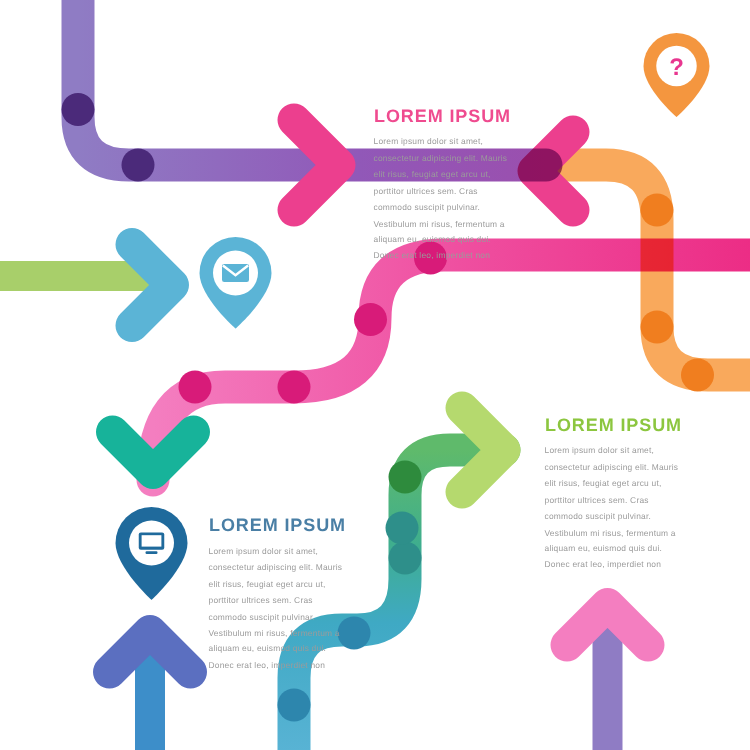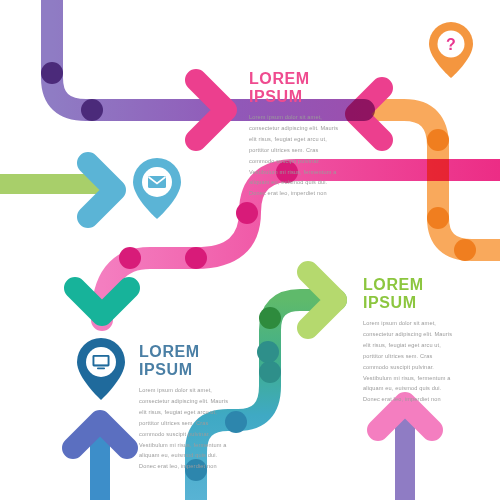--- a/index.html
+++ b/index.html
@@ -9,22 +9,23 @@
     position:relative;
   }
   #stage{position:absolute;inset:0;width:500px;height:500px;}
   svg.art{position:absolute;left:0;top:0;width:500px;height:500px;}
 
   .txtblock{position:absolute;}
   .txtblock h3{
     margin:0 0 6px 0;
     font-family:"Liberation Sans", sans-serif;
     font-weight:bold;
-    font-size:16px;
+    font-size:12px;
     letter-spacing:0.6px;
+    text-align:center;
   }
   .txtblock p{
     margin:0;
     font-size:5.6px;
     line-height:1.95;
     color:#9b9b9b;
     letter-spacing:0.15px;
     font-family:"Liberation Sans", sans-serif;
   }
   #tb-pink{left:249px;top:70px;width:92px;}

